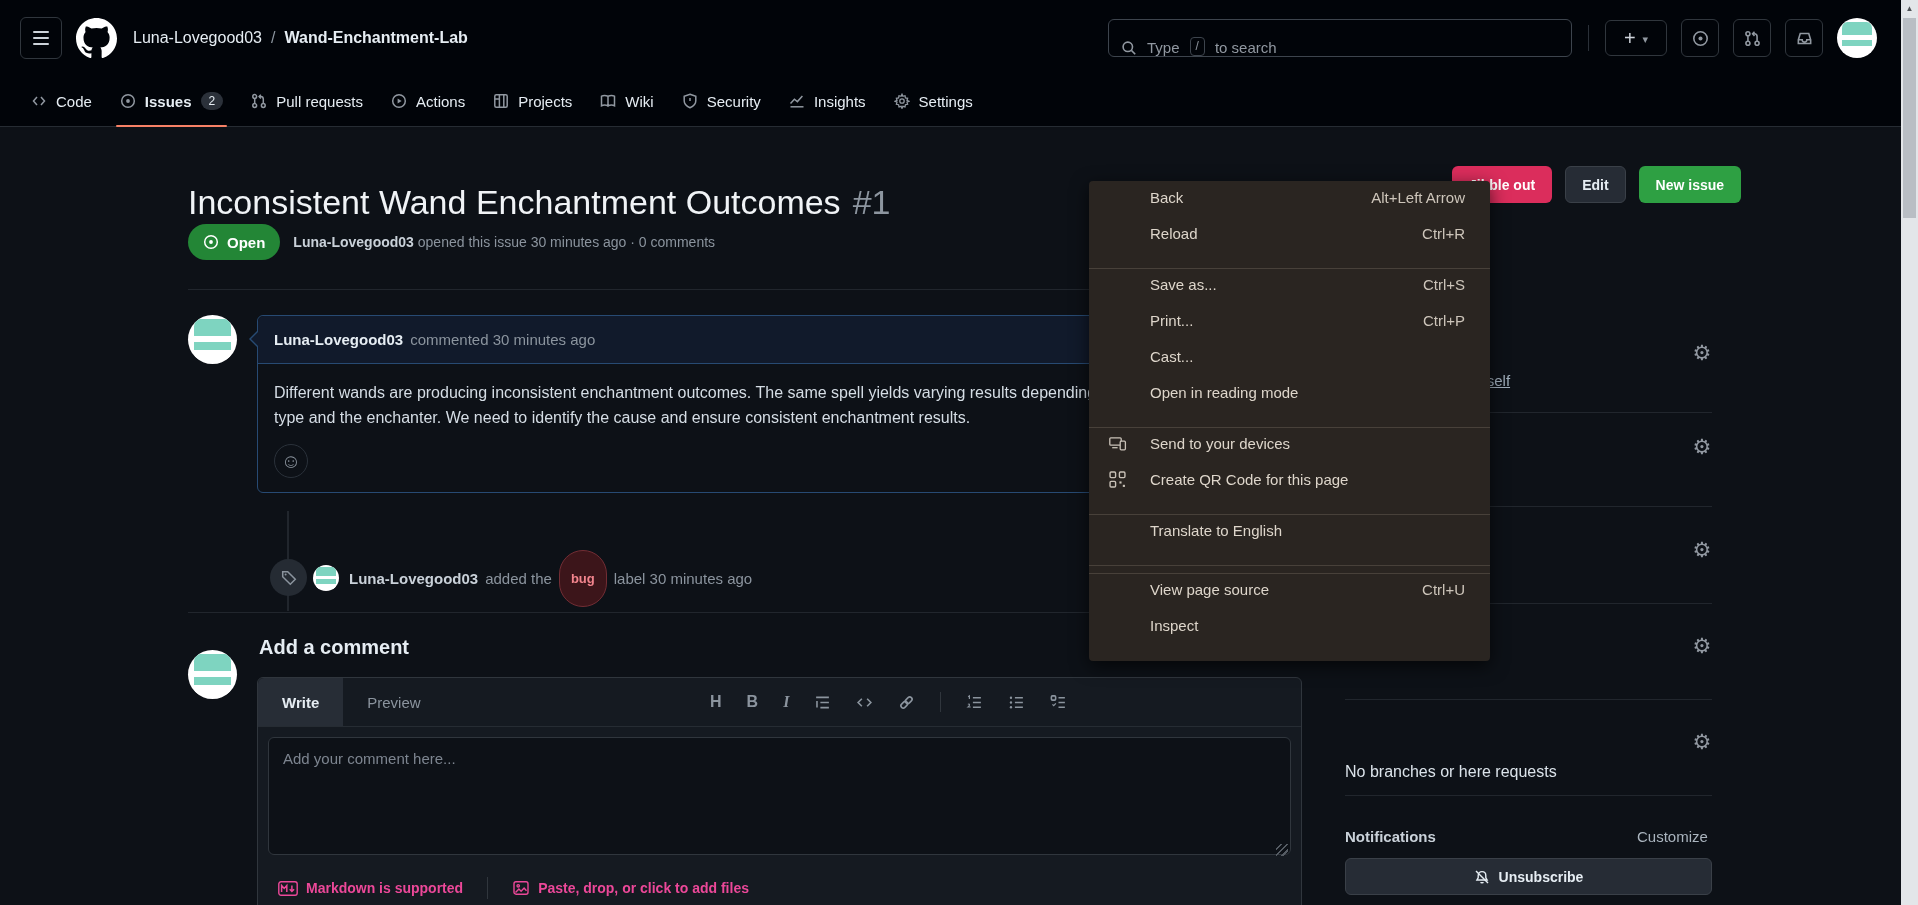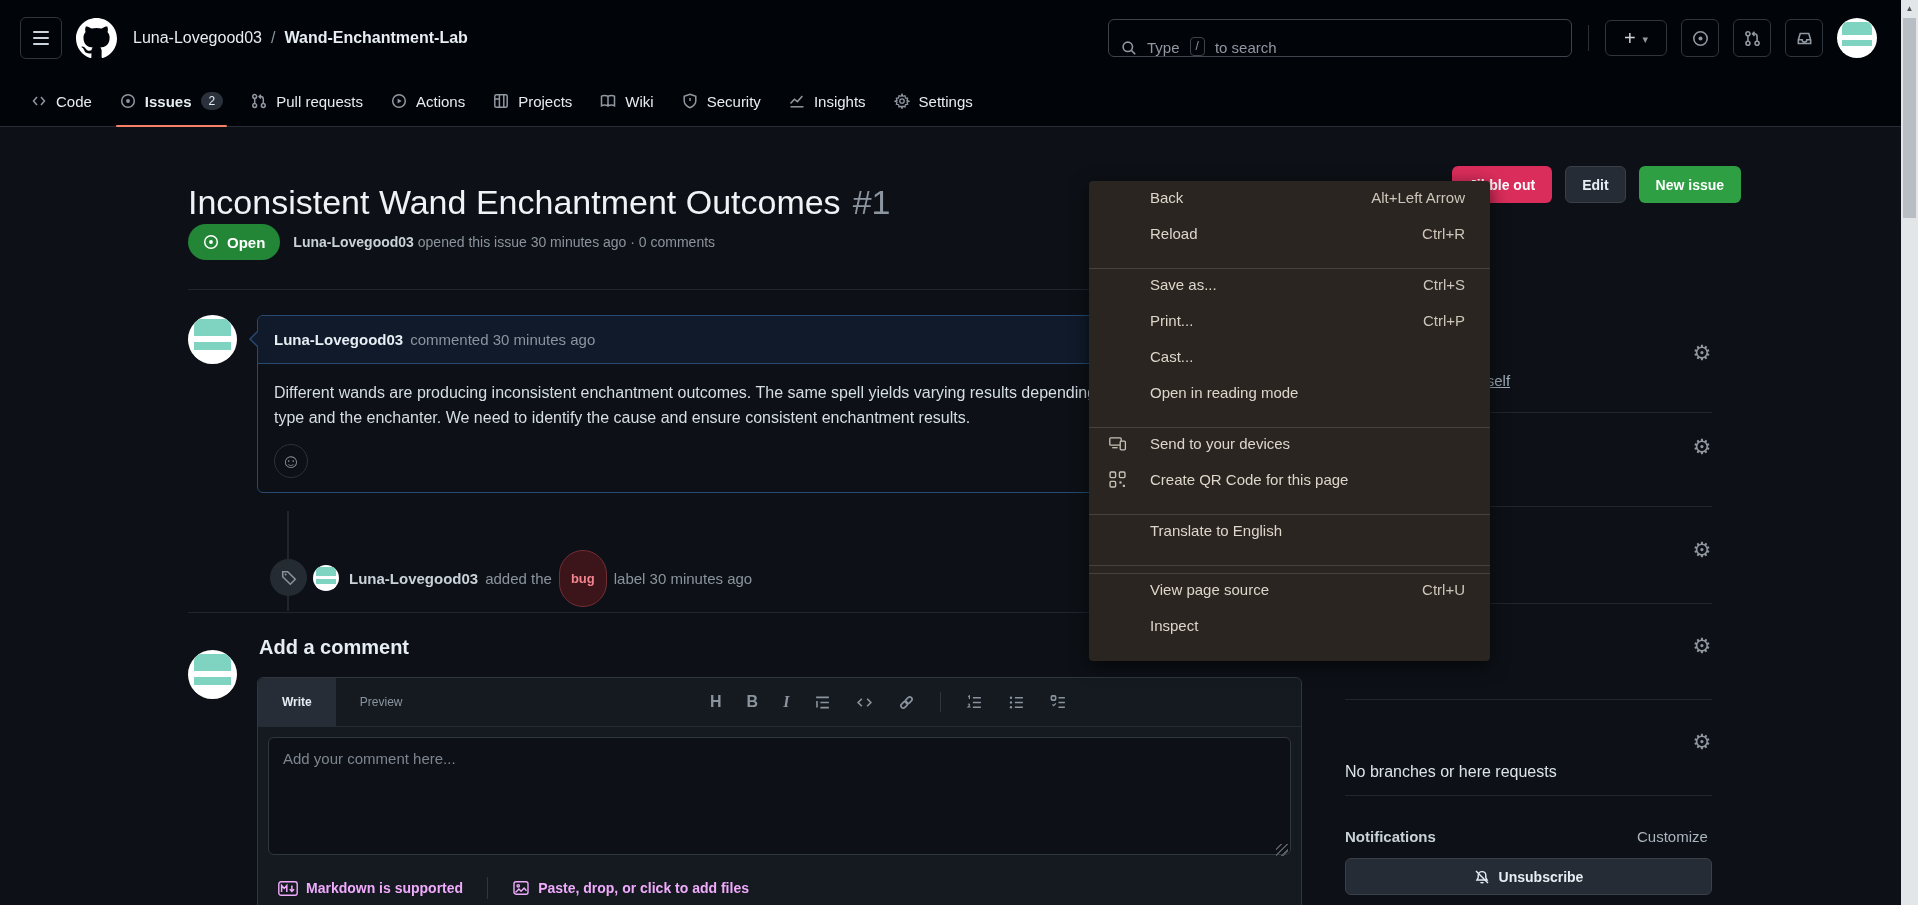--- a/index.html
+++ b/index.html
@@ -94,37 +94,37 @@
   .event-text .author{color:#c9d1d9;font-weight:700;cursor:pointer;}
   .label-pill{background:#3c151a;border:1px solid #722d34;color:#f2848d;border-radius:999px;
               padding:20px 11px;font-size:13px;font-weight:700;cursor:pointer;}
 
   
   .add-comment-title{position:absolute;left:259px;top:636px;font-size:20px;font-weight:700;color:#e6edf3;}
   .editor-avatar{position:absolute;left:188px;top:650px;}
   .editor{position:absolute;left:257px;top:677px;width:1043px;height:240px;border:1px solid #30363d;
           border-radius:6px;background:#151a21;}
   .editor-tabs{position:relative;height:48px;border-bottom:1px solid #262c33;display:flex;align-items:stretch;}
-  .ed-tab{display:flex;align-items:center;padding:8px 24px;font-size:12px;color:#8b949e;cursor:pointer;}
+  .ed-tab{display:flex;align-items:center;padding:8px 24px;font-size:15px;color:#8b949e;cursor:pointer;}
   .ed-tab.active{background:#272d36;color:#e6edf3;font-weight:700;border-radius:6px 0 0 0;}
   .toolbar{position:absolute;left:452px;top:0;height:48px;display:flex;align-items:center;gap:25px;color:#8b949e;}
   .tb-btn{display:flex;align-items:center;justify-content:center;background:none;border:none;color:#8b949e;
           cursor:pointer;padding:0;font-family:"Liberation Sans",sans-serif;}
   .tb-glyph{font-size:16px;font-weight:700;}
   .tb-glyph.italic{font-style:italic;font-family:"Liberation Serif",serif;}
   .tb-sep{width:1px;height:20px;background:#30363d;}
   .ta-wrap{position:relative;margin:10px;}
   .editor textarea{width:100%;height:118px;box-sizing:border-box;background:#0d1117;border:1px solid #30363d;
           border-radius:6px;resize:none;padding:12px 14px;font-size:15px;color:#d5dde5;
           font-family:"Liberation Sans",sans-serif;outline:none;}
   .editor textarea::placeholder{color:#7d8590;}
   .grip{position:absolute;right:3px;bottom:3px;width:12px;height:12px;cursor:nwse-resize;
         background:repeating-linear-gradient(135deg,transparent 0 3px,#555c64 3px 4.5px);}
   .editor-foot{display:flex;align-items:center;gap:18px;padding:8px 14px;}
-  .foot-link{display:flex;align-items:center;gap:8px;font-size:14px;font-weight:700;color:#f0abfc;
+  .foot-link{display:flex;align-items:center;gap:8px;font-size:14px;font-weight:700;color:#ec4899;
              background:none;border:none;cursor:pointer;font-family:"Liberation Sans",sans-serif;}
   .foot-sep{width:1px;height:22px;background:#30363d;}
 
   
   .sidebar-gear{position:absolute;left:1690px;width:24px;height:24px;color:#9198a1;cursor:pointer;
                 display:flex;align-items:center;justify-content:center;}
   .sidebar-gear::before{content:"⚙";font-size:21px;line-height:1;}
   .sb-sep{position:absolute;left:1345px;width:367px;height:1px;background:#21262d;}
   .assign-link{position:absolute;left:1410px;top:372px;font-size:15px;color:#9fadba;
                text-decoration:underline;cursor:pointer;white-space:nowrap;}

